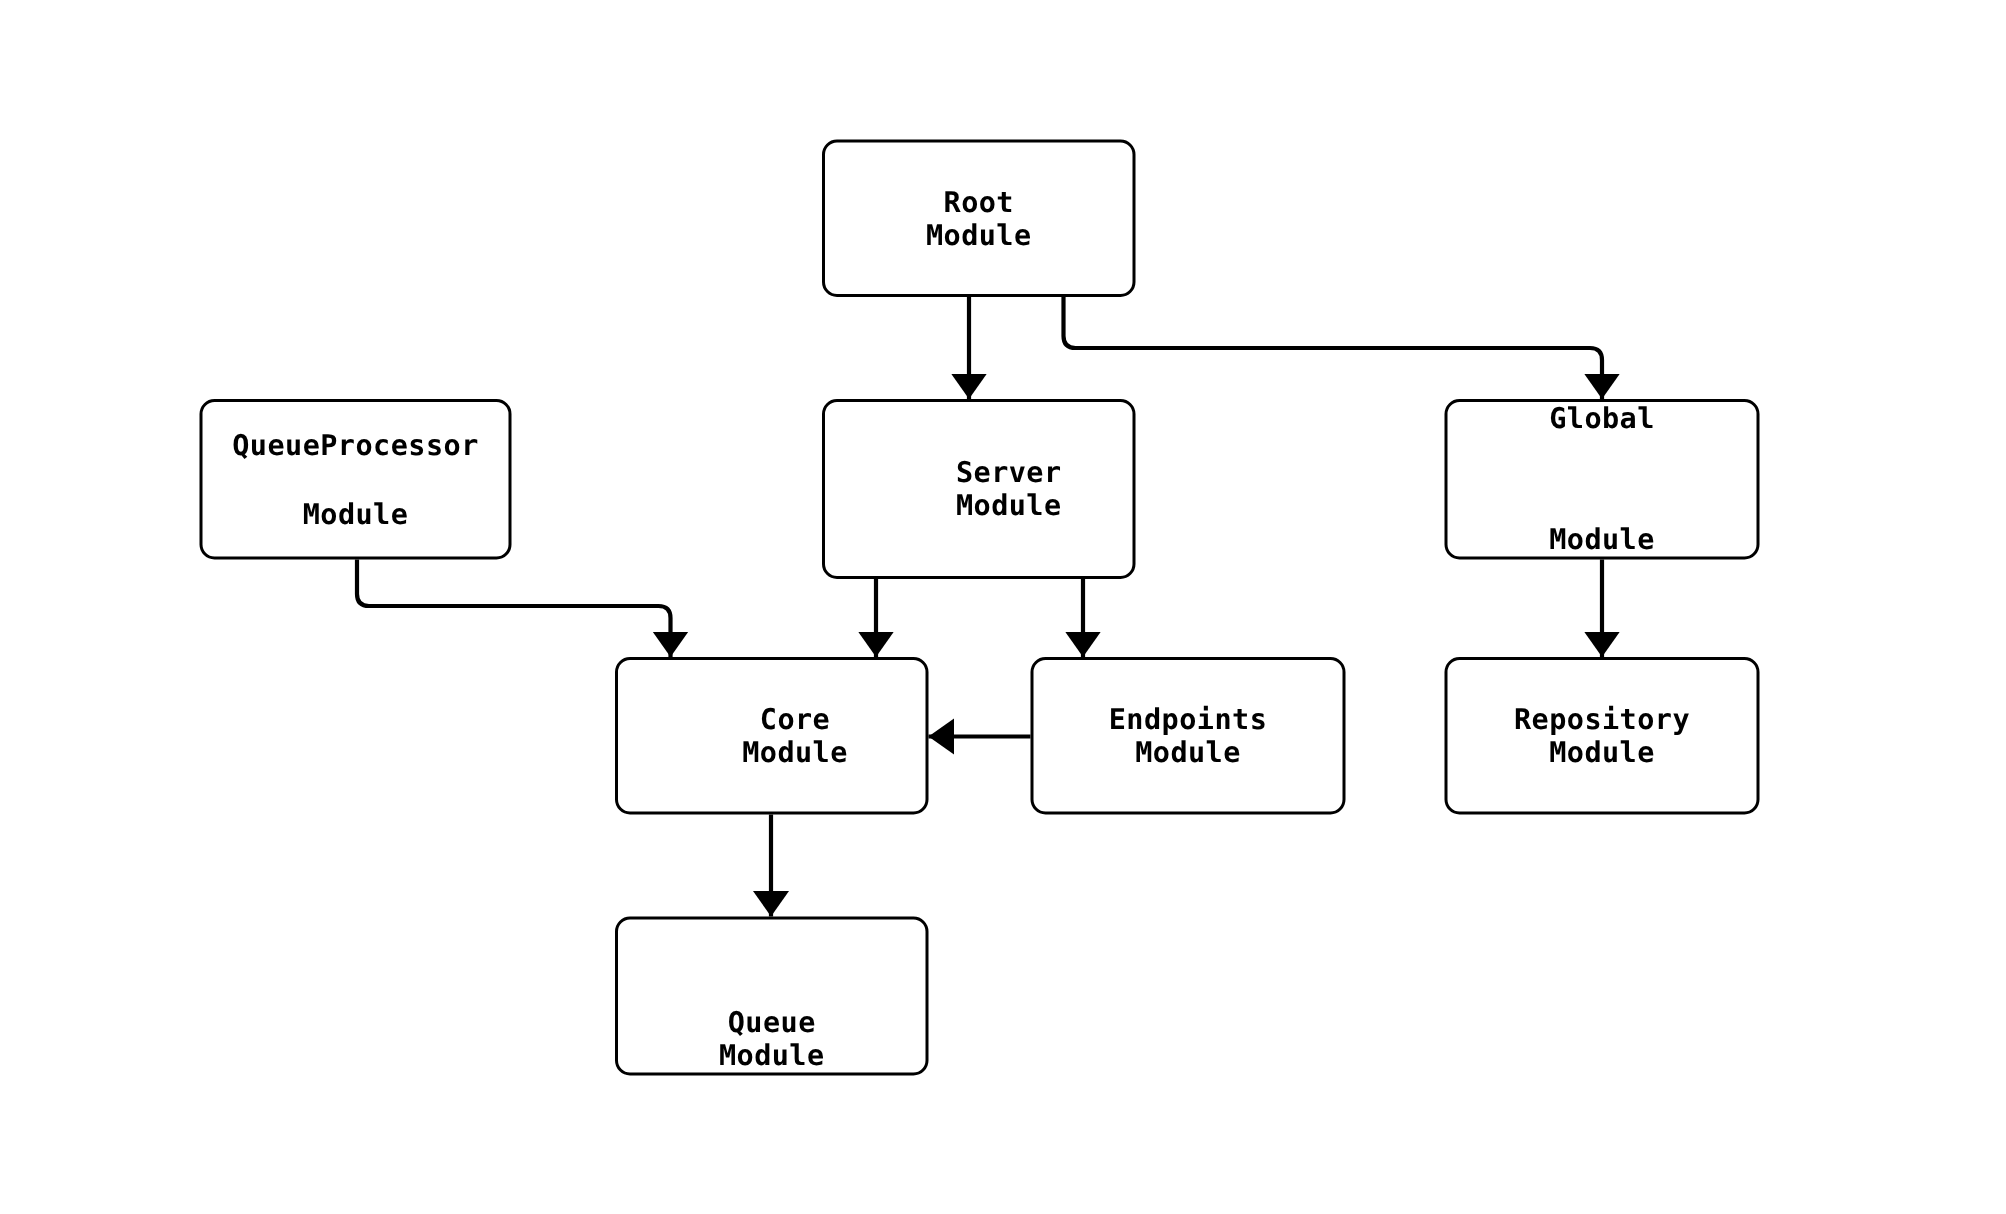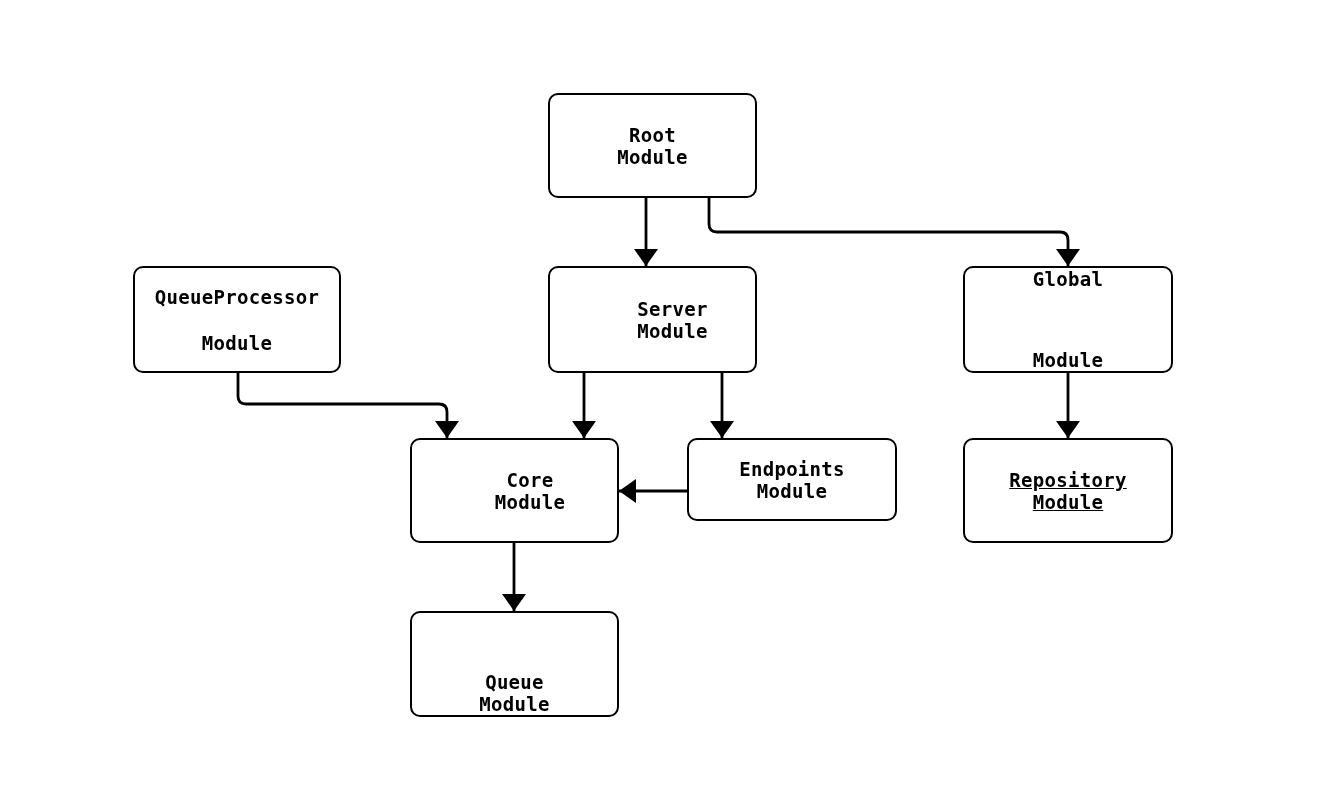--- a/index.html
+++ b/index.html
@@ -64,37 +64,37 @@
     </svg>
 
 <div class="node" style="left: 548px; top: 93px; width: 209px; height: 105px;">
       <div class="node-line">Root</div>
       <div class="node-line">Module</div>
     </div>
     <div class="node" style="left: 133px; top: 266px; width: 208px; height: 107px; gap: 24px;">
       <div class="node-line">QueueProcessor</div>
       <div class="node-line">Module</div>
     </div>
-    <div class="node" style="left: 548px; top: 266px; width: 209px; height: 107px; padding-left: 40px;">
+    <div class="node" style="left: 548px; top: 266px; width: 209px; height: 120px; padding-left: 40px;">
       <div class="node-line">Server</div>
       <div class="node-line">Module</div>
     </div>
     <div class="node" style="left: 963px; top: 266px; width: 210px; height: 107px; justify-content: space-between;">
       <div class="node-line">Global</div>
       <div class="node-line">Module</div>
     </div>
     <div class="node" style="left: 410px; top: 438px; width: 209px; height: 105px; padding-left: 31px;">
       <div class="node-line">Core</div>
       <div class="node-line">Module</div>
     </div>
-    <div class="node" style="left: 687px; top: 438px; width: 210px; height: 83px;">
+    <div class="node" style="left: 687px; top: 438px; width: 210px; height: 105px;">
       <div class="node-line">Endpoints</div>
       <div class="node-line">Module</div>
     </div>
-    <div class="node" style="left: 963px; top: 438px; width: 210px; height: 105px; text-decoration: underline;">
+    <div class="node" style="left: 963px; top: 438px; width: 210px; height: 105px;">
       <div class="node-line">Repository</div>
       <div class="node-line">Module</div>
     </div>
     <div class="node" style="left: 410px; top: 611px; width: 209px; height: 106px; justify-content: flex-end;">
       <div class="node-line">Queue</div>
       <div class="node-line">Module</div>
     </div>
   </div>
 
 </body></html>

